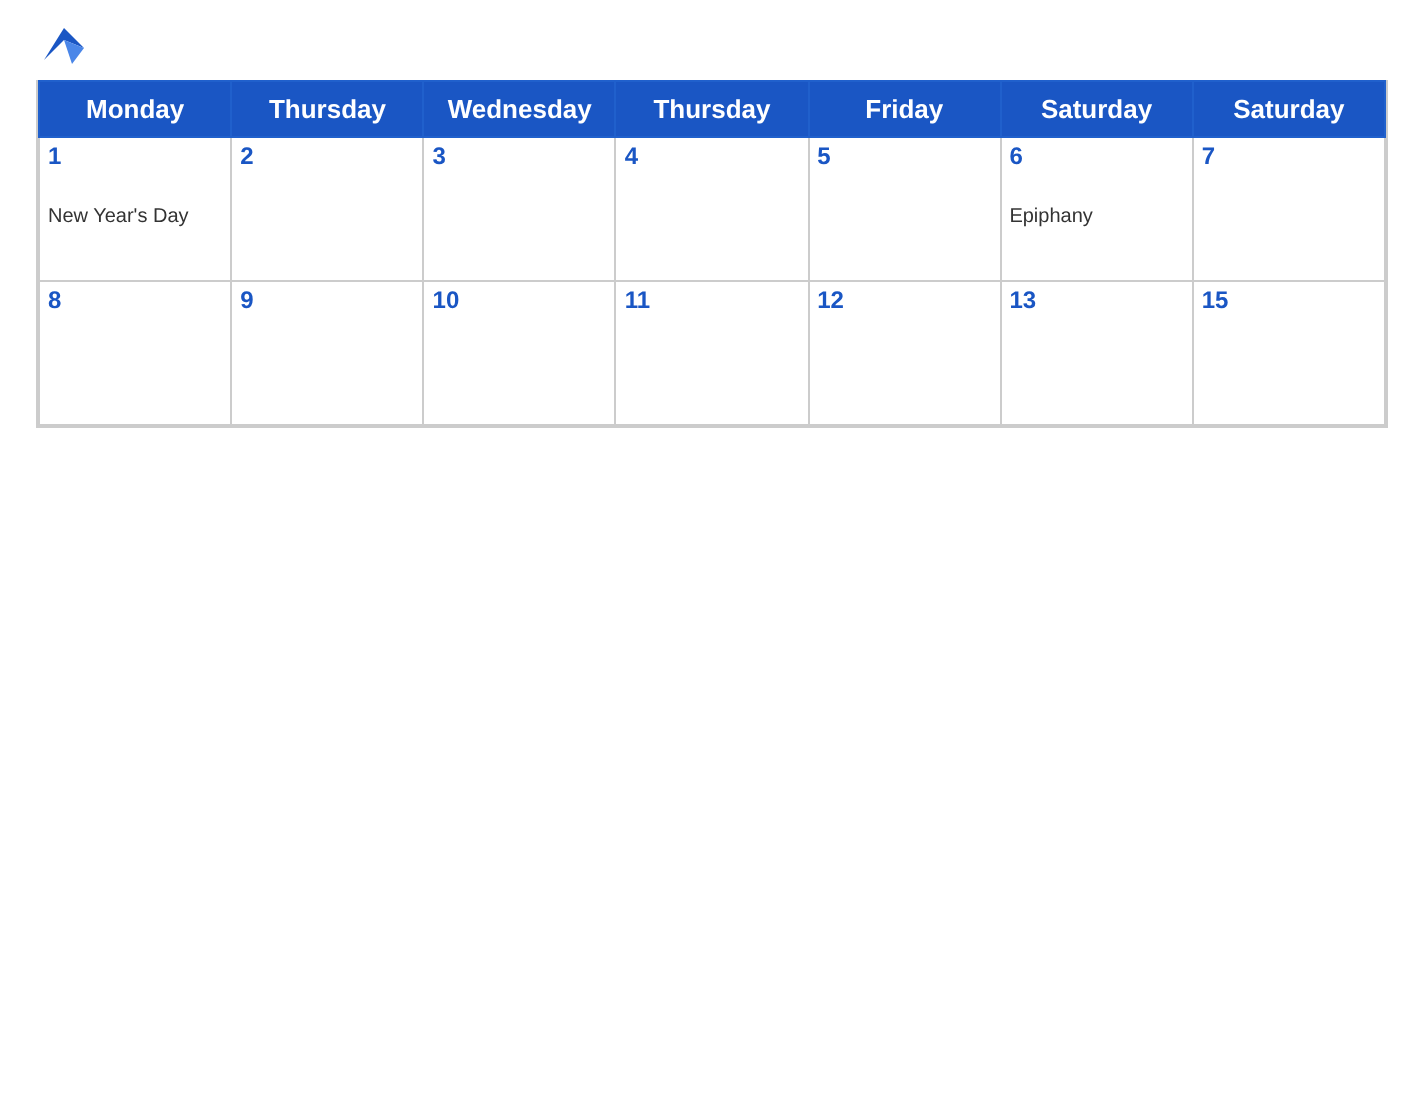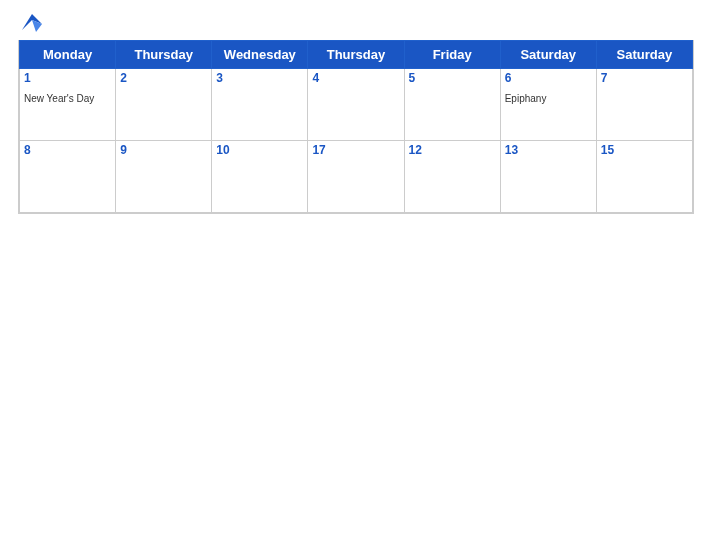--- a/index.html
+++ b/index.html
@@ -100,21 +100,21 @@
       font-size: 12px;
       color: #1a56c4;
       font-weight: bold;
       display: block;
     }
 
     .holiday-name {
       font-size: 10px;
       color: #333;
       display: block;
-      margin-top: 8px;
+      margin-top: 18px;
     }
 
     .empty-cell {
       background: #fff;
     }
   </style>
 </head>
 <body>
 
 <div class="logo-header">
@@ -175,21 +175,21 @@
           <td>
             <span class="day-number">8</span>
           </td>
           <td>
             <span class="day-number">9</span>
           </td>
           <td>
             <span class="day-number">10</span>
           </td>
           <td>
-            <span class="day-number">17</span>
+            <span class="day-number">11</span>
           </td>
           <td>
             <span class="day-number">12</span>
           </td>
           <td>
             <span class="day-number">13</span>
           </td>
           <td>
             <span class="day-number">15</span>
           </td>

